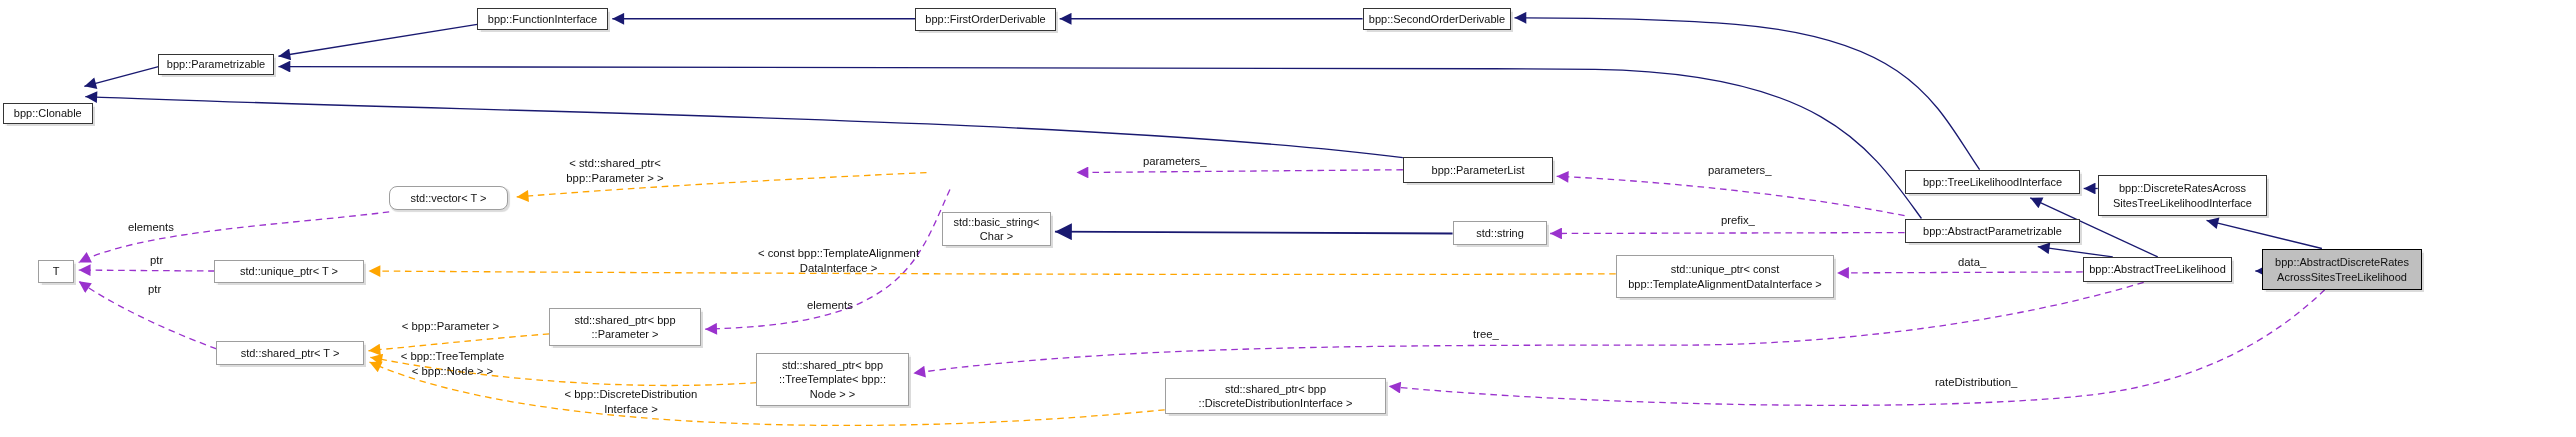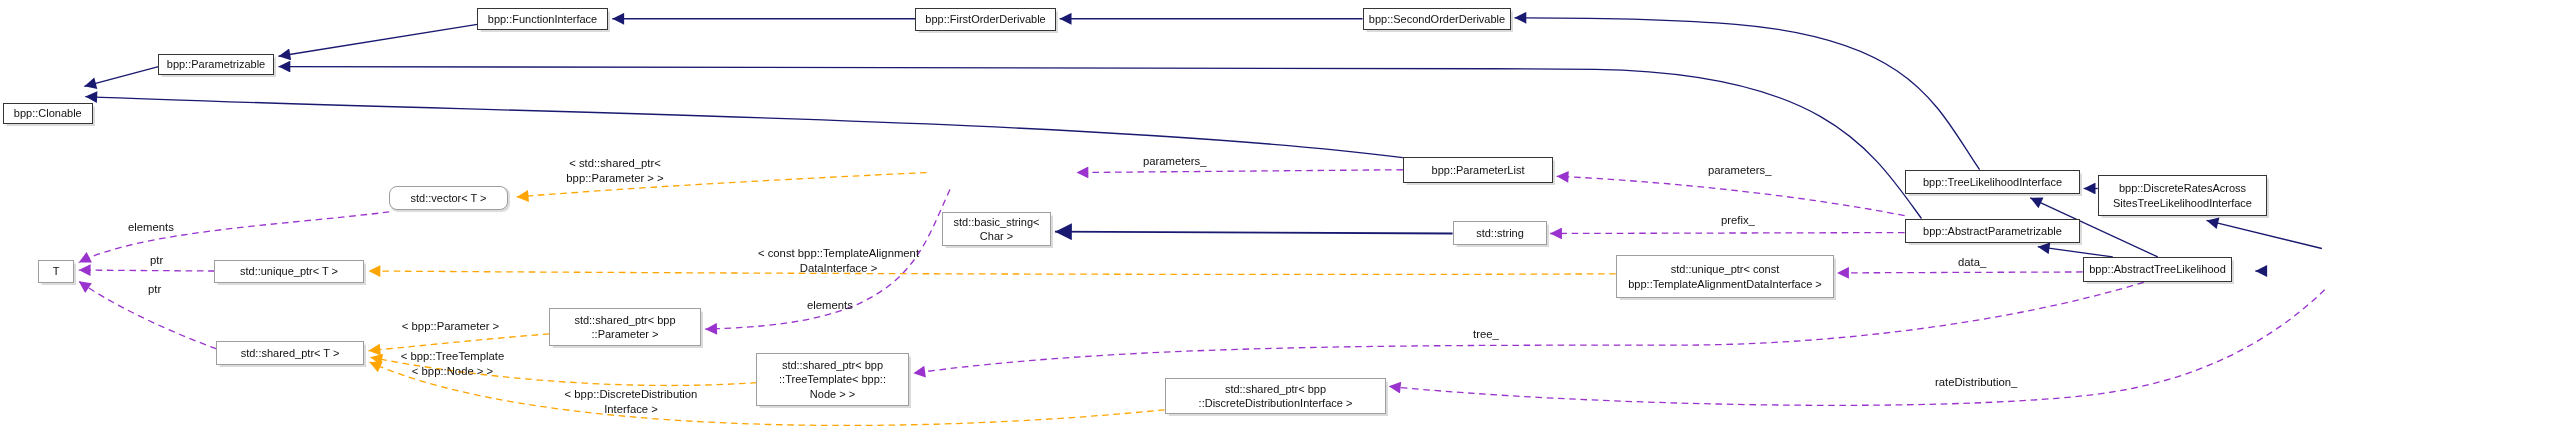--- a/index.html
+++ b/index.html
@@ -90,20 +90,22 @@
 Node &gt; &gt;</div>
   <div class="node std" style="left:1165px;top:378px;width:221px;height:36px;">std::shared_ptr&lt; bpp
 ::DiscreteDistributionInterface &gt;</div>
   <div class="node std" style="left:1616px;top:255px;width:218px;height:43px;">std::unique_ptr&lt; const
 bpp::TemplateAlignmentDataInterface &gt;</div>
   <div class="node" style="left:1905px;top:170px;width:175px;height:24.4px;">bpp::TreeLikelihoodInterface</div>
   <div class="node" style="left:2098px;top:175px;width:169px;height:41px;">bpp::DiscreteRatesAcross
 SitesTreeLikelihoodInterface</div>
   <div class="node" style="left:1905px;top:219px;width:175px;height:24.4px;">bpp::AbstractParametrizable</div>
   <div class="node" style="left:2083px;top:257px;width:149px;height:25px;">bpp::AbstractTreeLikelihood</div>
+  <div class="node target" style="left:2262px;top:249px;width:160px;height:41px;">bpp::AbstractDiscreteRates
+AcrossSitesTreeLikelihood</div>
 
   <div class="elabel" style="left:1143px;top:154px;width:75px;">parameters_</div>
   <div class="elabel" style="left:1708px;top:163px;width:84px;">parameters_</div>
   <div class="elabel" style="left:1721px;top:213px;width:56px;">prefix_</div>
   <div class="elabel" style="left:1958px;top:255px;width:47px;">data_</div>
   <div class="elabel" style="left:1473px;top:327px;width:47px;">tree_</div>
   <div class="elabel" style="left:1935px;top:375px;width:122px;">rateDistribution_</div>
   <div class="elabel" style="left:128px;top:220px;width:68px;">elements</div>
   <div class="elabel" style="left:807px;top:298px;width:68px;">elements</div>
   <div class="elabel" style="left:150px;top:253px;width:34px;">ptr</div>

